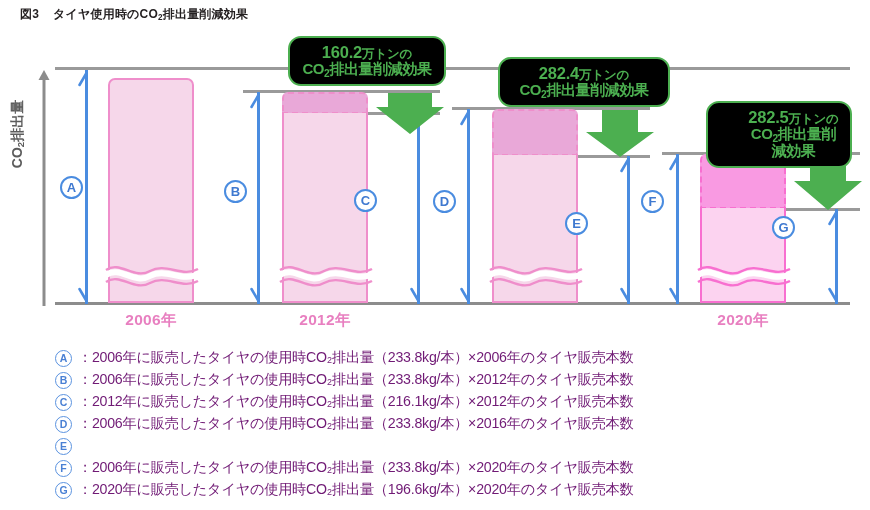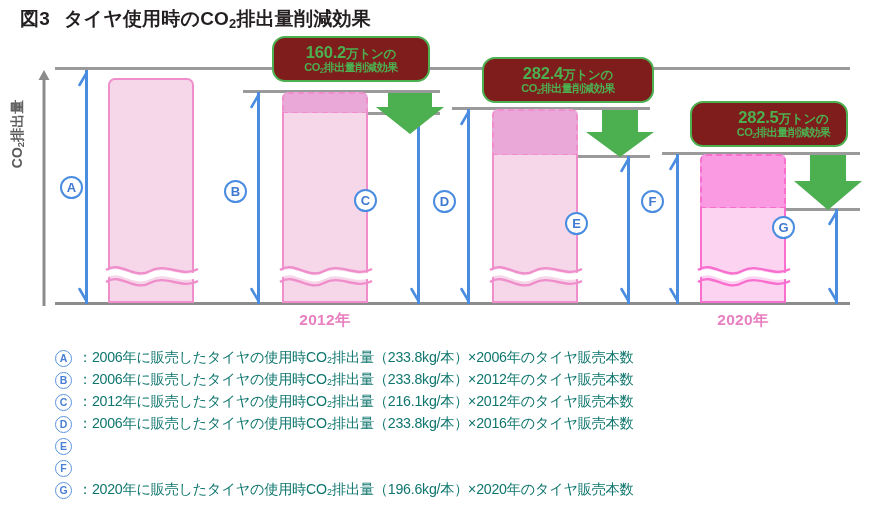--- a/index.html
+++ b/index.html
@@ -4,21 +4,21 @@
 <style>
   html,body{margin:0;padding:0;background:#ffffff;}
   body{
     width:870px;height:510px;position:relative;overflow:hidden;
     font-family:"Liberation Sans","DejaVu Sans",sans-serif;
     color:#3b3b3b;
   }
   
   #title{
     position:absolute;left:20px;top:6px;
-    font-size:19px;font-weight:bold;color:#231f20;
+    font-size:12px;font-weight:bold;color:#231f20;
     letter-spacing:.2px;white-space:nowrap;
   }
   #title .sp{display:inline-block;width:14px;}
   sub{font-size:.68em;vertical-align:baseline;position:relative;top:.22em;}
 
   
   #plot{position:absolute;left:0;top:0;width:870px;height:345px;}
   .axis-arrow{position:absolute;left:38px;top:68px;width:12px;height:238px;}
   #ylabel{
     position:absolute;left:-52px;top:125px;width:140px;
@@ -48,48 +48,49 @@
   .circ{
     position:absolute;width:23px;height:23px;border-radius:50%;
     border:2px solid #4a8ce0;background:#ffffff;color:#3f79d0;
     font-size:13px;font-weight:bold;line-height:20px;text-align:center;
     box-sizing:border-box;
   }
 
   
   .callout{
     position:absolute;box-sizing:border-box;
-    border:2.5px solid #4caf50;border-radius:13px;background:#7f1d1d;
+    border:2.5px solid #4caf50;border-radius:13px;background:#000000;
     text-align:center;color:#4caf50;font-weight:bold;padding:5px 10px 6px;
     line-height:1.12;
+    margin-left:16px;
   }
   .callout .l1{font-size:16.5px;letter-spacing:-.2px;}
   .callout .l1 .unit{font-size:12.5px;}
-  .callout .l2{font-size:11px;letter-spacing:-.4px;}
+  .callout .l2{font-size:15px;letter-spacing:-.4px;}
 
   
   .garrow{position:absolute;}
 
   
   .xlabel{
     position:absolute;font-size:15.5px;font-weight:bold;color:#e87fc0;
     text-align:center;letter-spacing:.3px;
   }
 
   
   #legend{position:absolute;left:0;top:348px;width:870px;}
   .lrow{position:relative;height:22px;}
   .lrow .lcirc{
     position:absolute;left:55px;top:2px;width:17px;height:17px;border-radius:50%;
     border:1.6px solid #5b93e0;color:#4a80d4;background:#fff;
     font-size:10.5px;font-weight:bold;line-height:14px;text-align:center;
     box-sizing:border-box;
   }
   .lrow .ltext{
-    position:absolute;left:78px;top:0;font-size:14.2px;color:#0f766e;
+    position:absolute;left:78px;top:0;font-size:14.2px;color:#701a75;
     letter-spacing:-.25px;white-space:nowrap;
   }
 </style>
 </head>
 <body>
 
 <div id="title">
   <span>図3</span><span class="sp"></span><span>タイヤ使用時のCO<sub>2</sub>排出量削減効果</span>
 </div>
 
@@ -231,25 +232,26 @@
   </svg>
 
   <div class="callout" style="left:272px;top:36px;width:158px;">
     <div class="l1"><span>160.2</span><span class="unit">万トンの</span></div>
     <div class="l2">CO<sub>2</sub>排出量削減効果</div>
   </div>
   <div class="callout" style="left:482px;top:57px;width:172px;">
     <div class="l1"><span>282.4</span><span class="unit">万トンの</span></div>
     <div class="l2">CO<sub>2</sub>排出量削減効果</div>
   </div>
-  <div class="callout" style="left:690px;top:101px;width:158px;padding-left:39px;">
+  <div class="callout" style="left:690px;top:101px;width:146px;padding-left:39px;">
     <div class="l1"><span>282.5</span><span class="unit">万トンの</span></div>
     <div class="l2">CO<sub>2</sub>排出量削減効果</div>
   </div>
 
+  <div class="xlabel" style="left:93px;top:310px;width:116px;">2006年</div>
   <div class="xlabel" style="left:267px;top:310px;width:116px;">2012年</div>
   <div class="xlabel" style="left:685px;top:310px;width:116px;">2020年</div>
 </div>
 
 <div id="legend">
   <div class="lrow">
     <div class="lcirc">A</div>
     <div class="ltext">：2006年に販売したタイヤの使用時CO₂排出量（233.8kg/本）×2006年のタイヤ販売本数</div>
   </div>
   <div class="lrow">
@@ -262,18 +264,19 @@
   </div>
   <div class="lrow">
     <div class="lcirc">D</div>
     <div class="ltext">：2006年に販売したタイヤの使用時CO₂排出量（233.8kg/本）×2016年のタイヤ販売本数</div>
   </div>
   <div class="lrow">
     <div class="lcirc">E</div>
   </div>
   <div class="lrow">
     <div class="lcirc">F</div>
+    <div class="ltext">：2006年に販売したタイヤの使用時CO₂排出量（233.8kg/本）×2020年のタイヤ販売本数</div>
   </div>
   <div class="lrow">
     <div class="lcirc">G</div>
     <div class="ltext">：2020年に販売したタイヤの使用時CO₂排出量（196.6kg/本）×2020年のタイヤ販売本数</div>
   </div>
 </div>
 
 </body></html>

